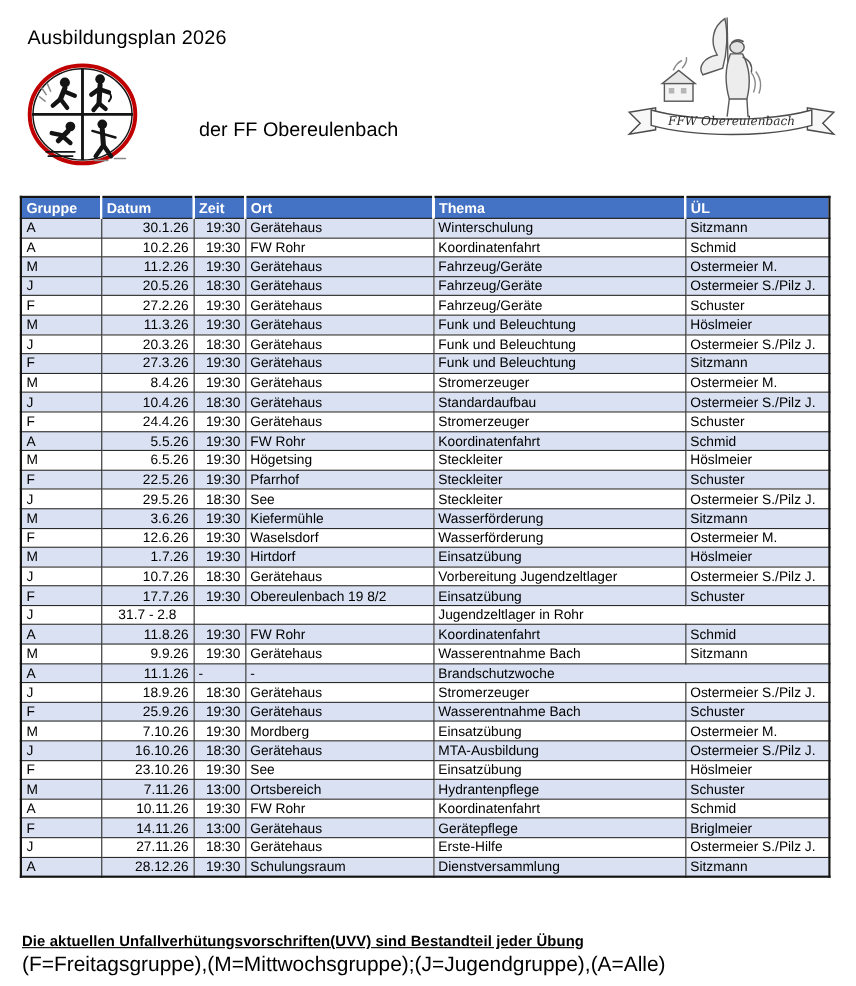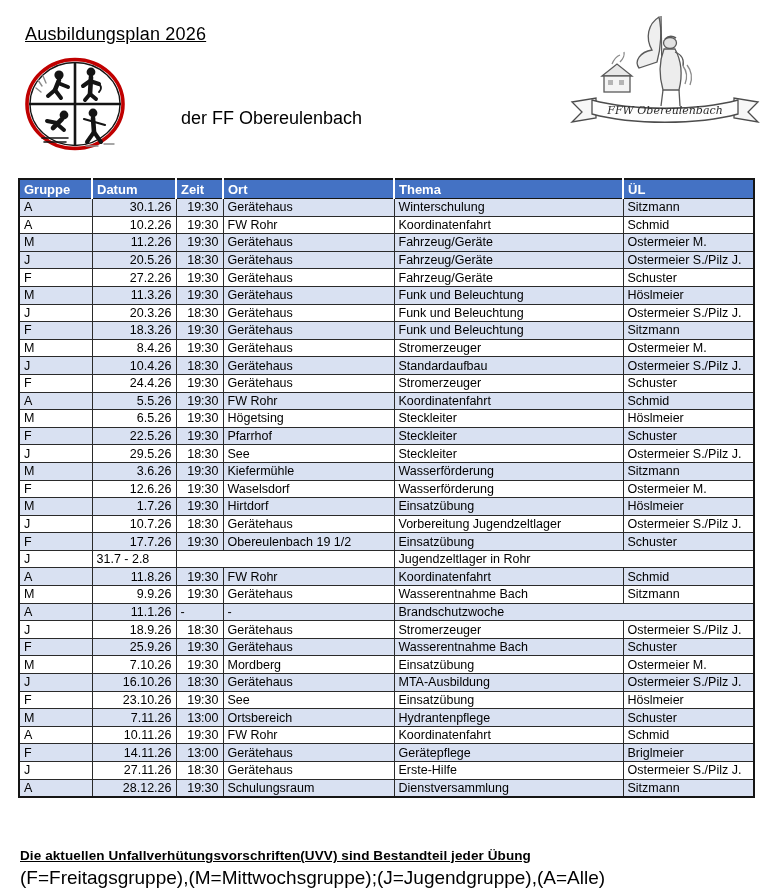--- a/index.html
+++ b/index.html
@@ -1,20 +1,20 @@
 <!DOCTYPE html>
 <html style="--header-bg: #4472C4; --header-fg: #FFFFFF; --alt-bg: #D9E1F2;"><head>
 <meta charset="utf-8">
 <style>
   html,body{margin:0;padding:0;}
   body{
     width:778px;height:896px;position:relative;background:#ffffff;
     font-family:"Liberation Sans",sans-serif;color:#000;overflow:hidden;
   }
-  .title{position:absolute;left:25px;top:24px;font-size:18px;letter-spacing:.2px;text-decoration:underline;}
+  .title{position:absolute;left:25px;top:24px;font-size:18px;letter-spacing:.2px;}
   .subtitle{position:absolute;left:181px;top:108px;font-size:18px;}
   .logo-left{position:absolute;left:24px;top:56px;width:102px;height:96px;}
   .logo-right{position:absolute;left:562px;top:10px;width:206px;height:126px;}
 
   table.plan{
     position:absolute;left:18px;top:178px;width:735px;
     border-collapse:collapse;table-layout:fixed;
     border:2px solid #151515;
   }
   table.plan th{
@@ -24,21 +24,21 @@
     border-right:2px solid #ffffff;border-bottom:1px solid #151515;
     white-space:nowrap;overflow:hidden;
   }
   table.plan th:last-child{border-right:none;}
   table.plan td{
     border:1px solid #2a2a2a;font-size:12.5px;padding:0 4px;height:16.6px;
     white-space:nowrap;overflow:hidden;background:#ffffff;
   }
   table.plan tr.alt td{background:var(--alt-bg,#D9E1F2);}
   table.plan td.right{text-align:right;}
-  table.plan td.center{}
+  table.plan td.center{text-align:center;}
 
   .footnote{
     position:absolute;left:20px;top:848px;font-size:13.5px;font-weight:bold;
     text-decoration:underline;letter-spacing:.1px;
   }
   .legend{position:absolute;left:20px;top:867px;font-size:19px;}
 </style>
 </head>
 <body>
 
@@ -185,21 +185,21 @@
       <tr>
         <td>J</td>
         <td class="right">20.3.26</td>
         <td class="right">18:30</td>
         <td>Gerätehaus</td>
         <td>Funk und Beleuchtung</td>
         <td>Ostermeier S./Pilz J.</td>
       </tr>
       <tr class="alt">
         <td>F</td>
-        <td class="right">18.3.26</td>
+        <td class="right">27.3.26</td>
         <td class="right">19:30</td>
         <td>Gerätehaus</td>
         <td>Funk und Beleuchtung</td>
         <td>Sitzmann</td>
       </tr>
       <tr>
         <td>M</td>
         <td class="right">8.4.26</td>
         <td class="right">19:30</td>
         <td>Gerätehaus</td>
@@ -283,21 +283,21 @@
         <td class="right">10.7.26</td>
         <td class="right">18:30</td>
         <td>Gerätehaus</td>
         <td>Vorbereitung Jugendzeltlager</td>
         <td>Ostermeier S./Pilz J.</td>
       </tr>
       <tr class="alt">
         <td>F</td>
         <td class="right">17.7.26</td>
         <td class="right">19:30</td>
-        <td>Obereulenbach 19 1/2</td>
+        <td>Obereulenbach 19 8/2</td>
         <td>Einsatzübung</td>
         <td>Schuster</td>
       </tr>
       <tr>
         <td>J</td>
         <td class="center">31.7 - 2.8</td>
         <td colspan="2"></td>
         <td colspan="2">Jugendzeltlager in Rohr</td>
       </tr>
       <tr class="alt">

